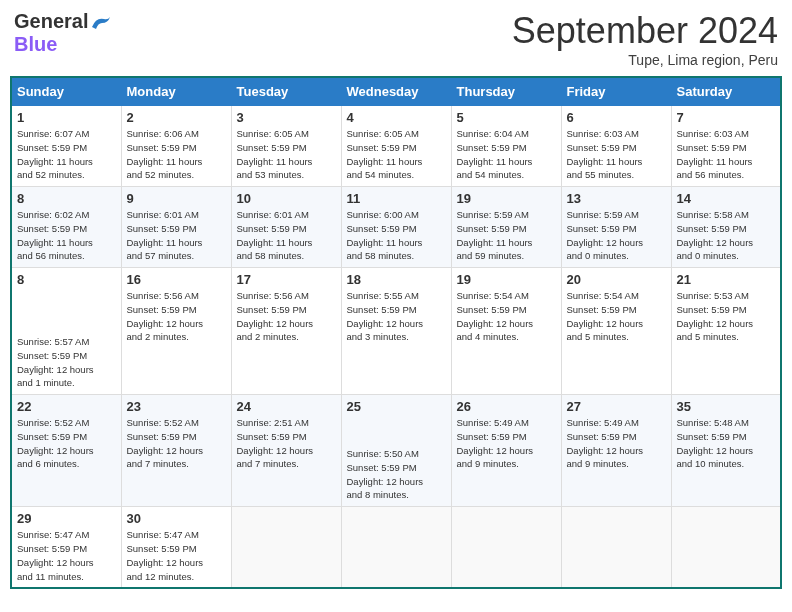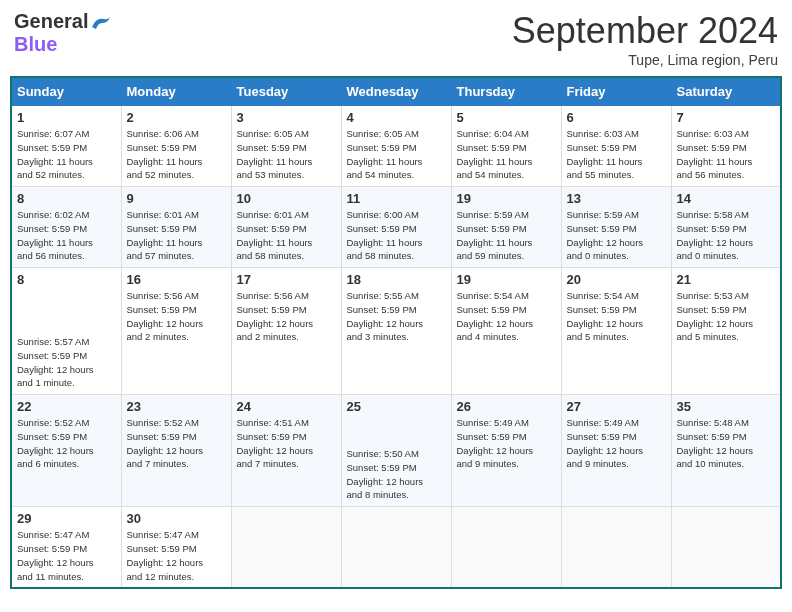--- a/index.html
+++ b/index.html
@@ -292,21 +292,21 @@
         </td>
         <td>
           <span class="day-num">23</span>
           <div class="day-info" style="white-space: pre-line;">Sunrise: 5:52 AM
 Sunset: 5:59 PM
 Daylight: 12 hours
 and 7 minutes.</div>
         </td>
         <td>
           <span class="day-num">24</span>
-          <div class="day-info" style="white-space: pre-line;">Sunrise: 4:51 AM
+          <div class="day-info" style="white-space: pre-line;">Sunrise: 2:51 AM
 Sunset: 5:59 PM
 Daylight: 12 hours
 and 7 minutes.</div>
         </td>
         <td>
           <span class="day-num">25</span>
           <div class="day-info" style="white-space: pre-line; margin-top: 33px;">Sunrise: 5:50 AM
 Sunset: 5:59 PM
 Daylight: 12 hours
 and 8 minutes.</div>

